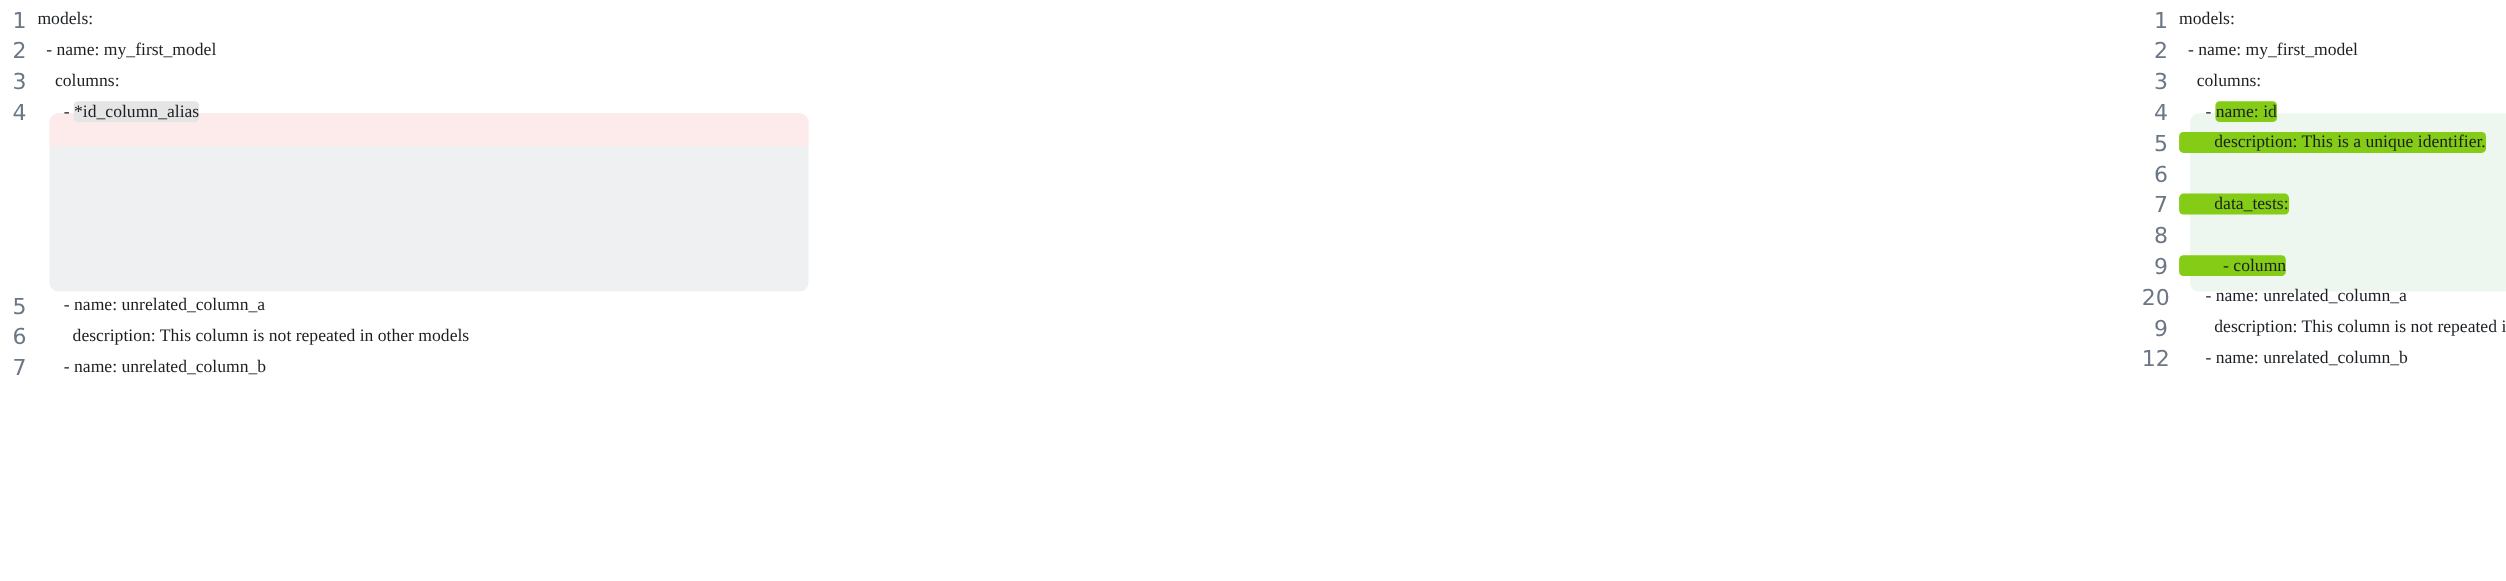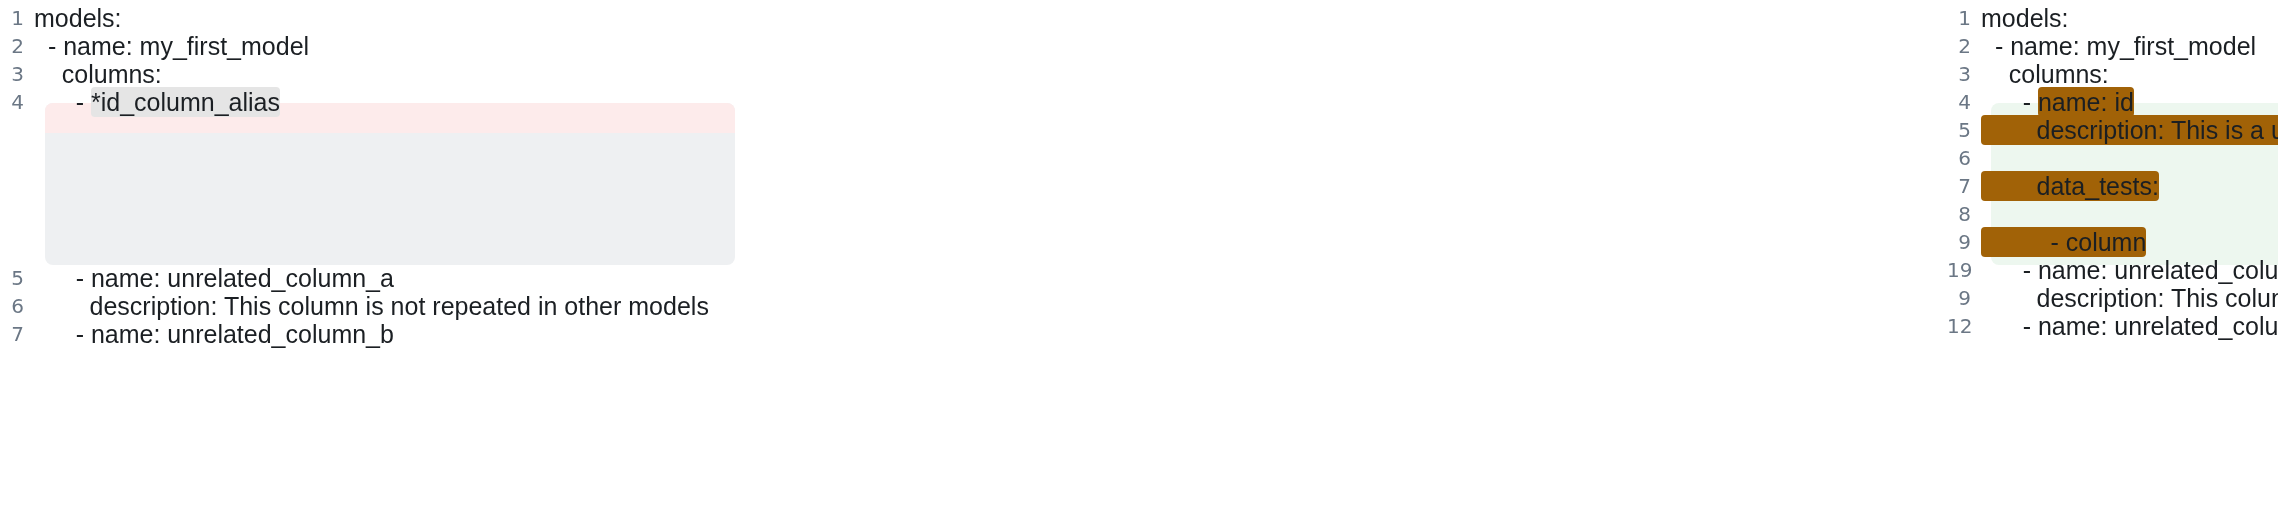--- a/index.html
+++ b/index.html
@@ -53,22 +53,22 @@
     padding-right: 10px;
     color: #6b7785;
     font-family: "DejaVu Sans", "Liberation Sans", sans-serif;
     font-size: 20px;
     line-height: 28px;
     user-select: none;
     box-sizing: border-box;
   }
 
   .code {
-    font-family: Liberation Sans, sans-serif;
-    font-size: 25px;
+    font-family: Liberation Serif, serif;
+    font-size: 16px;
     line-height: 28px;
     color: #1b1f23;
     letter-spacing: 0px;
     white-space: pre;
     flex: 1;
     position: relative;
   }
 
   
   .block {
@@ -117,21 +117,21 @@
     z-index: 2;
   }
 
   
   .hl-removed {
     background: #e5e5e5;
     border-radius: 4px;
     padding: 1px 0;
   }
   .hl-added {
-    background: #a16207;
+    background: #84cc16;
     border-radius: 4px;
     padding: 1px 0;
   }
 </style>
 </head>
 <body>
 
 <div class="diff-wrap">
 
   <div class="pane pane-left">
@@ -154,19 +154,19 @@
     <div class="code-lines" id="right-lines">
         <div class="line"><span class="ln">1</span><span class="code"><span class="line-body"><span>models:</span></span></span></div>
         <div class="line"><span class="ln">2</span><span class="code"><span class="line-body"><span>  - name: my_first_model</span></span></span></div>
         <div class="line"><span class="ln">3</span><span class="code"><span class="line-body"><span>    columns:</span></span></span></div>
         <div class="line"><span class="ln">4</span><span class="code"><span class="line-body"><span>      - </span><span class="hl-added">name: id</span></span></span></div>
         <div class="line"><span class="ln">5</span><span class="code"><span class="line-body"><span class="hl-added">        description: This is a unique identifier.</span></span></span></div>
         <div class="line"><span class="ln">6</span></div>
         <div class="line"><span class="ln">7</span><span class="code"><span class="line-body"><span class="hl-added">        data_tests:</span></span></span></div>
         <div class="line"><span class="ln">8</span></div>
         <div class="line"><span class="ln">9</span><span class="code"><span class="line-body"><span class="hl-added">          - column</span></span></span></div>
-        <div class="line"><span class="ln">19</span><span class="code"><span class="line-body"><span>      - name: unrelated_column_a</span></span></span></div>
+        <div class="line"><span class="ln">20</span><span class="code"><span class="line-body"><span>      - name: unrelated_column_a</span></span></span></div>
         <div class="line"><span class="ln">9</span><span class="code"><span class="line-body"><span>        description: This column is not repeated in other models</span></span></span></div>
         <div class="line"><span class="ln">12</span><span class="code"><span class="line-body"><span>      - name: unrelated_column_b</span></span></span></div>
       </div>
   </div>
 
 </div>
 
 </body></html>

